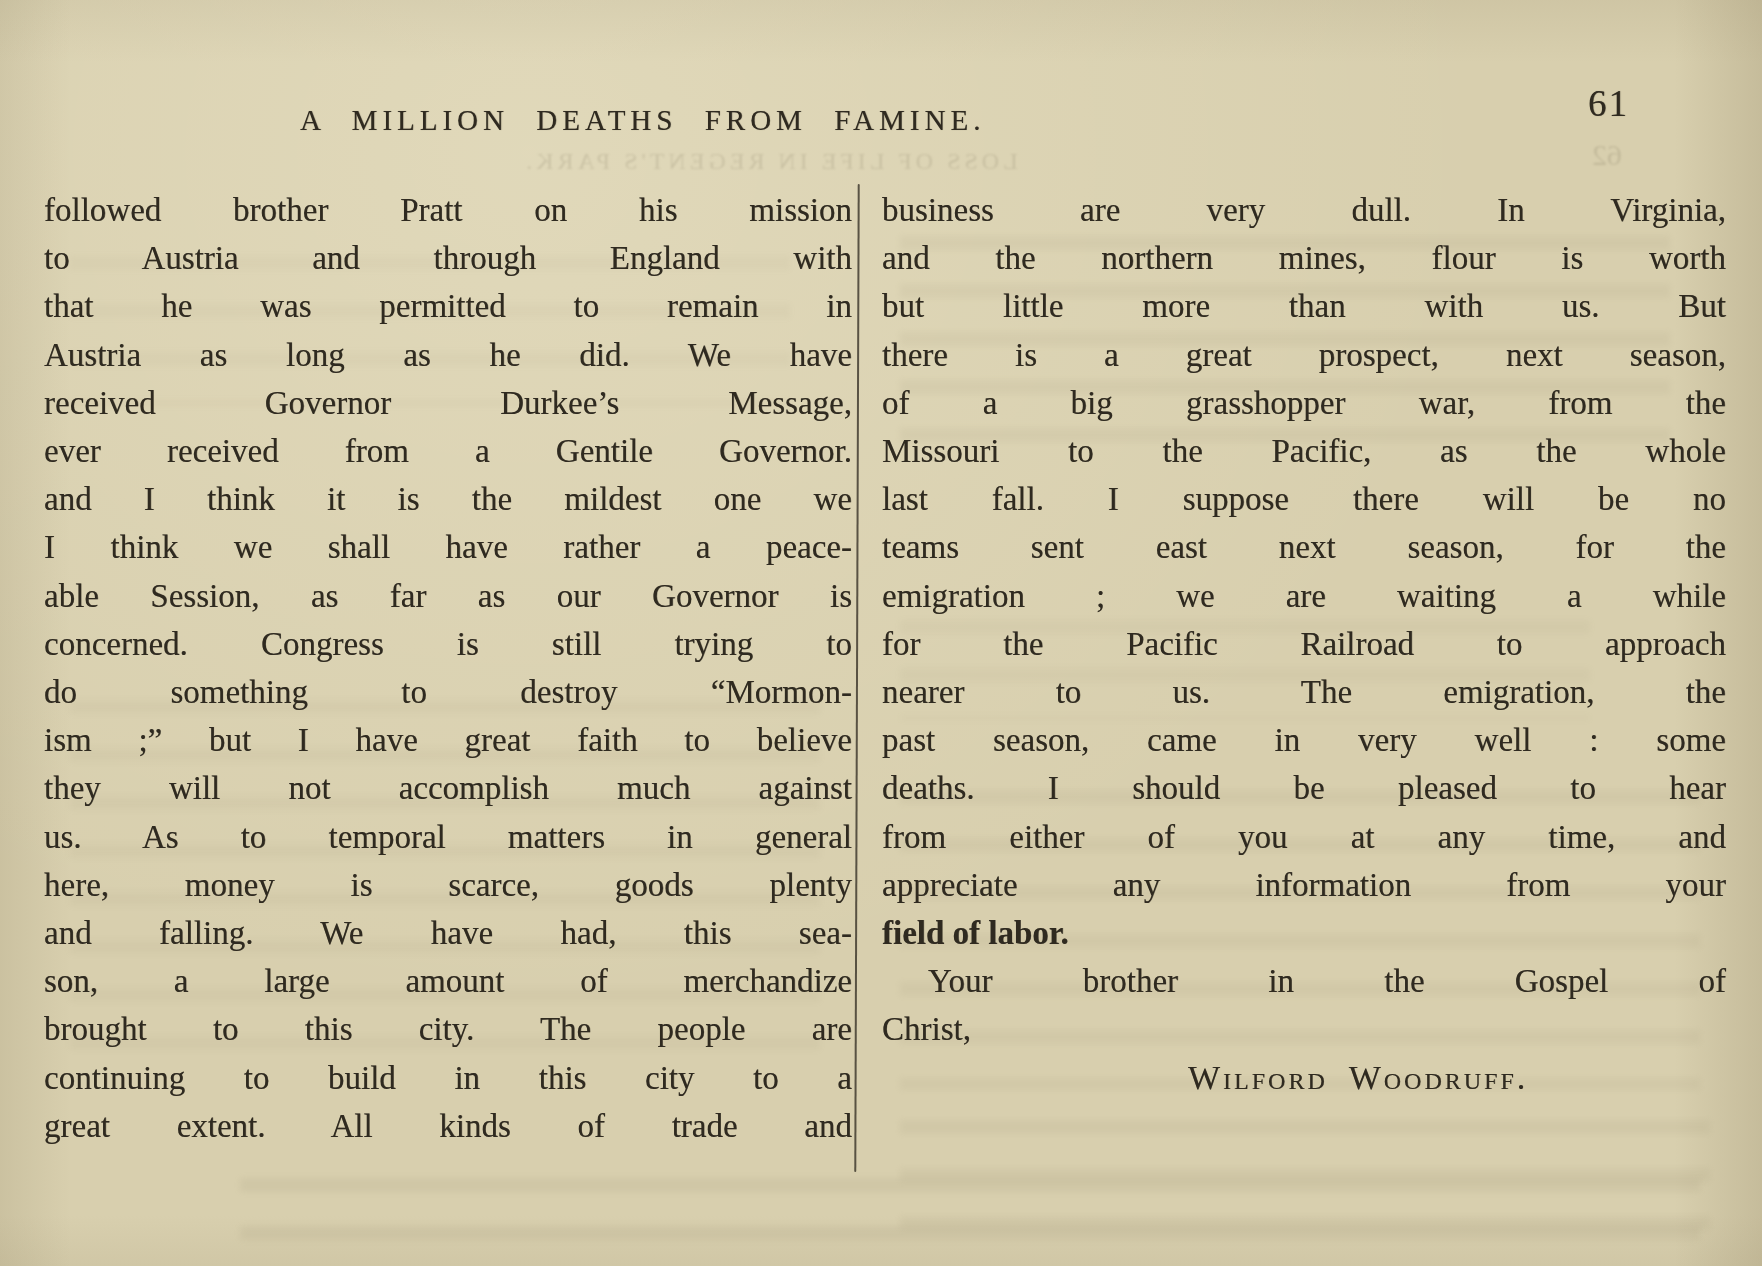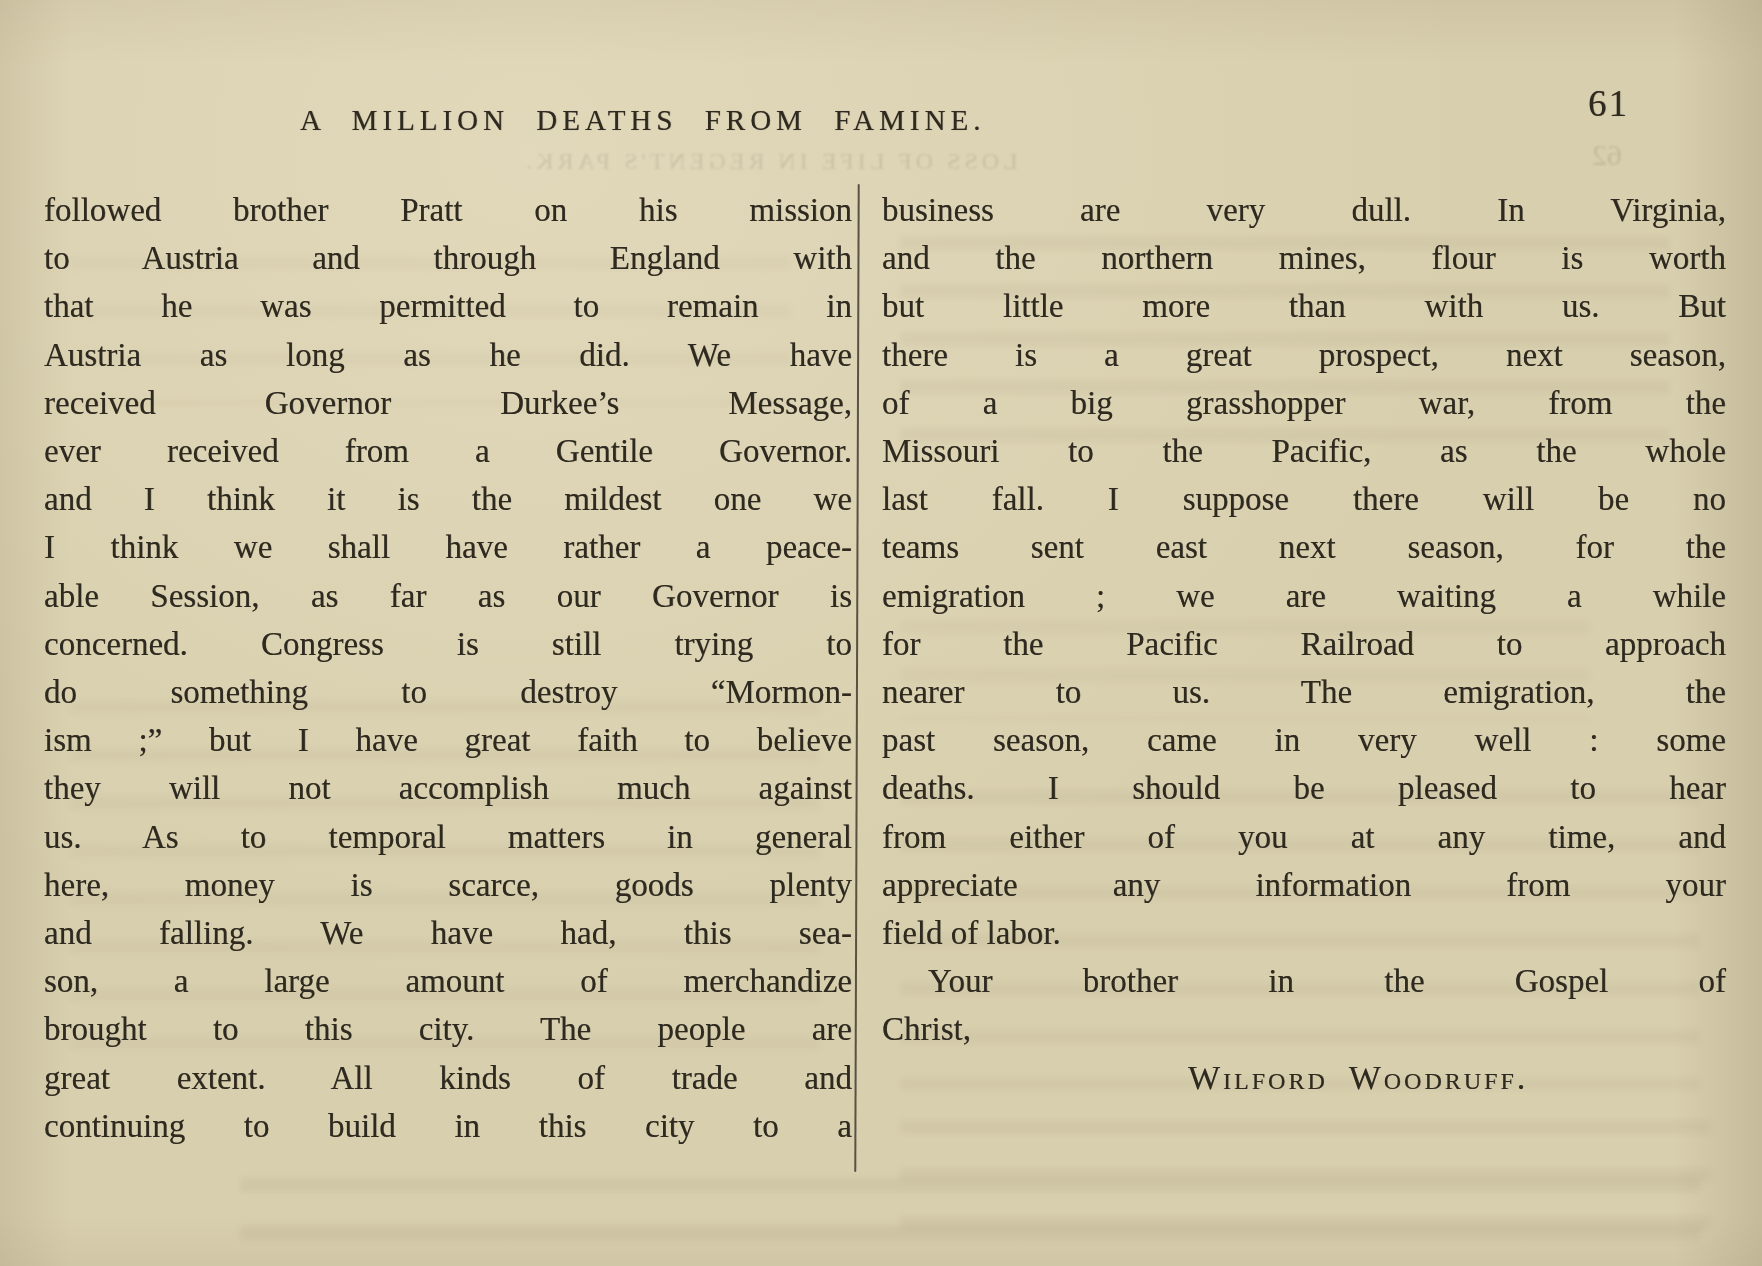--- a/index.html
+++ b/index.html
@@ -53,21 +53,21 @@
   }
   
   .col{
     position:absolute;top:186px;font-size:33px;line-height:48.2px;
     text-shadow:0.35px 0.35px 0.6px rgba(47,42,32,0.5);
   }
   .col-left{left:44px;width:808px;}
   .col-right{left:882px;width:844px;}
   .line{text-align:justify;text-align-last:justify;}
   
-  .col-right .lines .line:last-child{text-align-last:left;}
+  .col-right .lines .line:last-child{text-align-last:left;font-weight:bold;}
   .closing-first{padding-left:46px;text-align:justify;text-align-last:justify;}
   .closing-second{text-align:left;}
   .signature{
     padding-left:306px;font-variant:small-caps;font-size:34px;
     letter-spacing:3px;word-spacing:10px;
   }
 </style>
 </head>
 <body>
 
@@ -102,22 +102,22 @@
       <div class="line">able Session, as far as our Governor is</div>
       <div class="line">concerned.  Congress is still trying to</div>
       <div class="line">do something to destroy “Mormon-</div>
       <div class="line">ism ;” but I have great faith to believe</div>
       <div class="line">they will not accomplish much against</div>
       <div class="line">us.  As to temporal matters in general</div>
       <div class="line">here, money is scarce, goods plenty</div>
       <div class="line">and falling.  We have had, this sea-</div>
       <div class="line">son, a large amount of merchandize</div>
       <div class="line">brought to this city.  The people are</div>
+      <div class="line">continuing to build in this city to a</div>
       <div class="line">great extent.  All kinds of trade and</div>
-      <div class="line">continuing to build in this city to a</div>
     </div>
 </div>
 
 <div class="col col-right">
   <div class="lines">
       <div class="line">business are very dull.  In Virginia,</div>
       <div class="line">and the northern mines, flour is worth</div>
       <div class="line">but little more than with us.  But</div>
       <div class="line">there is a great prospect, next season,</div>
       <div class="line">of a big grasshopper war, from the</div>

